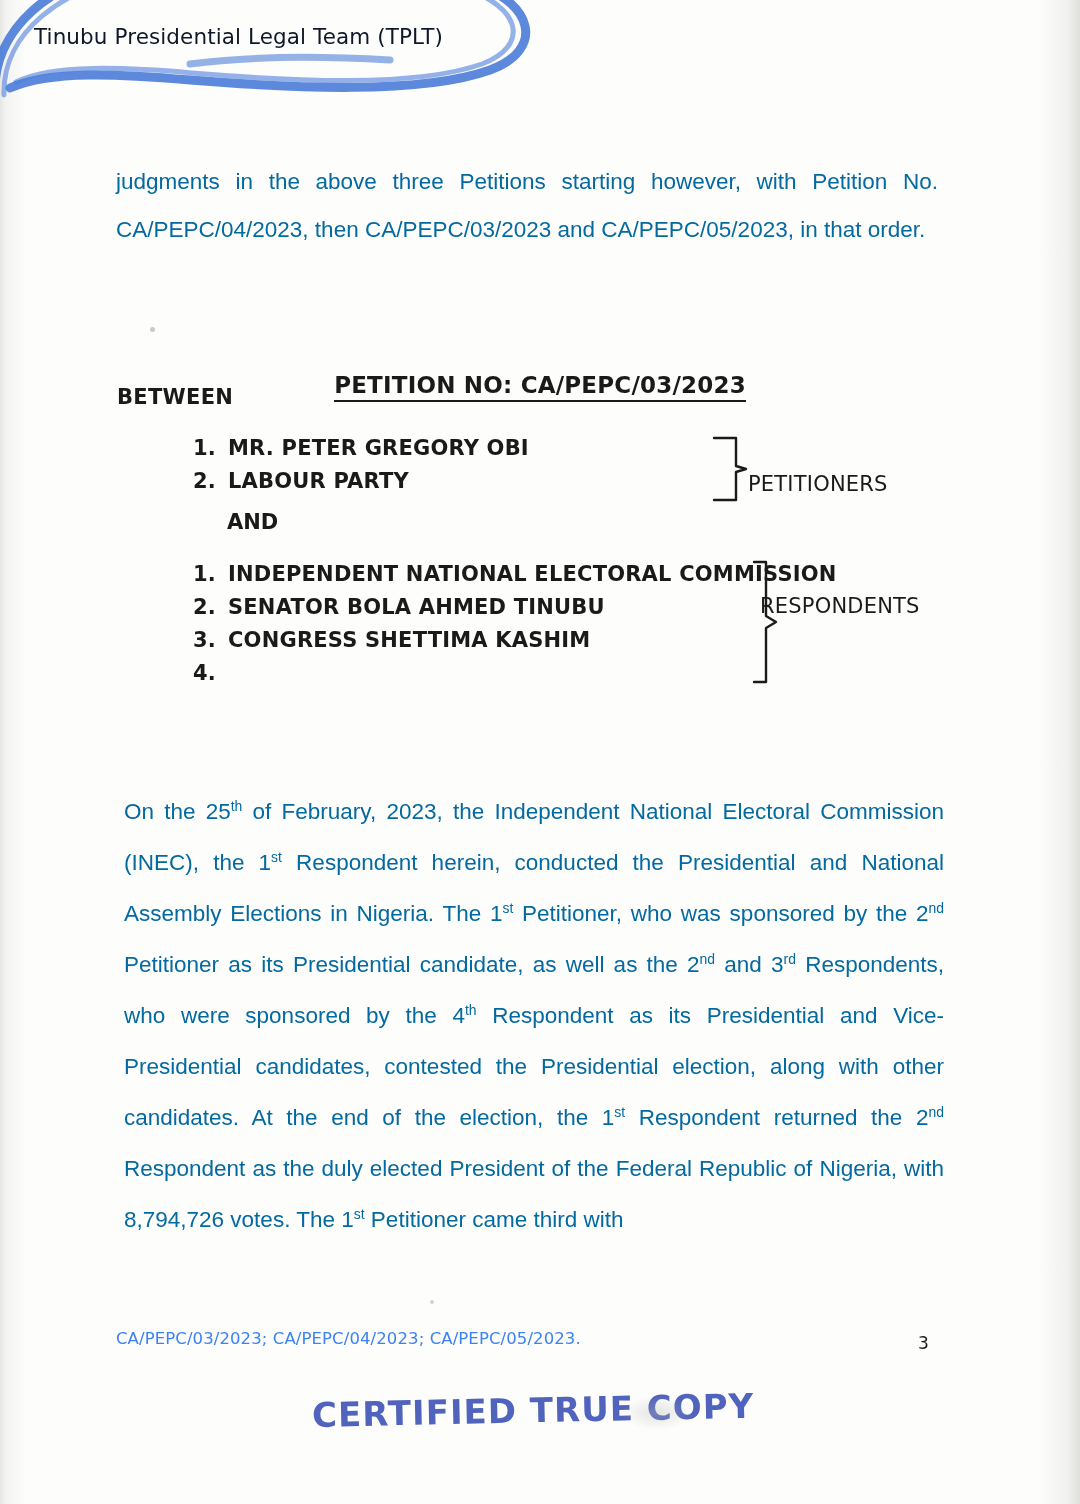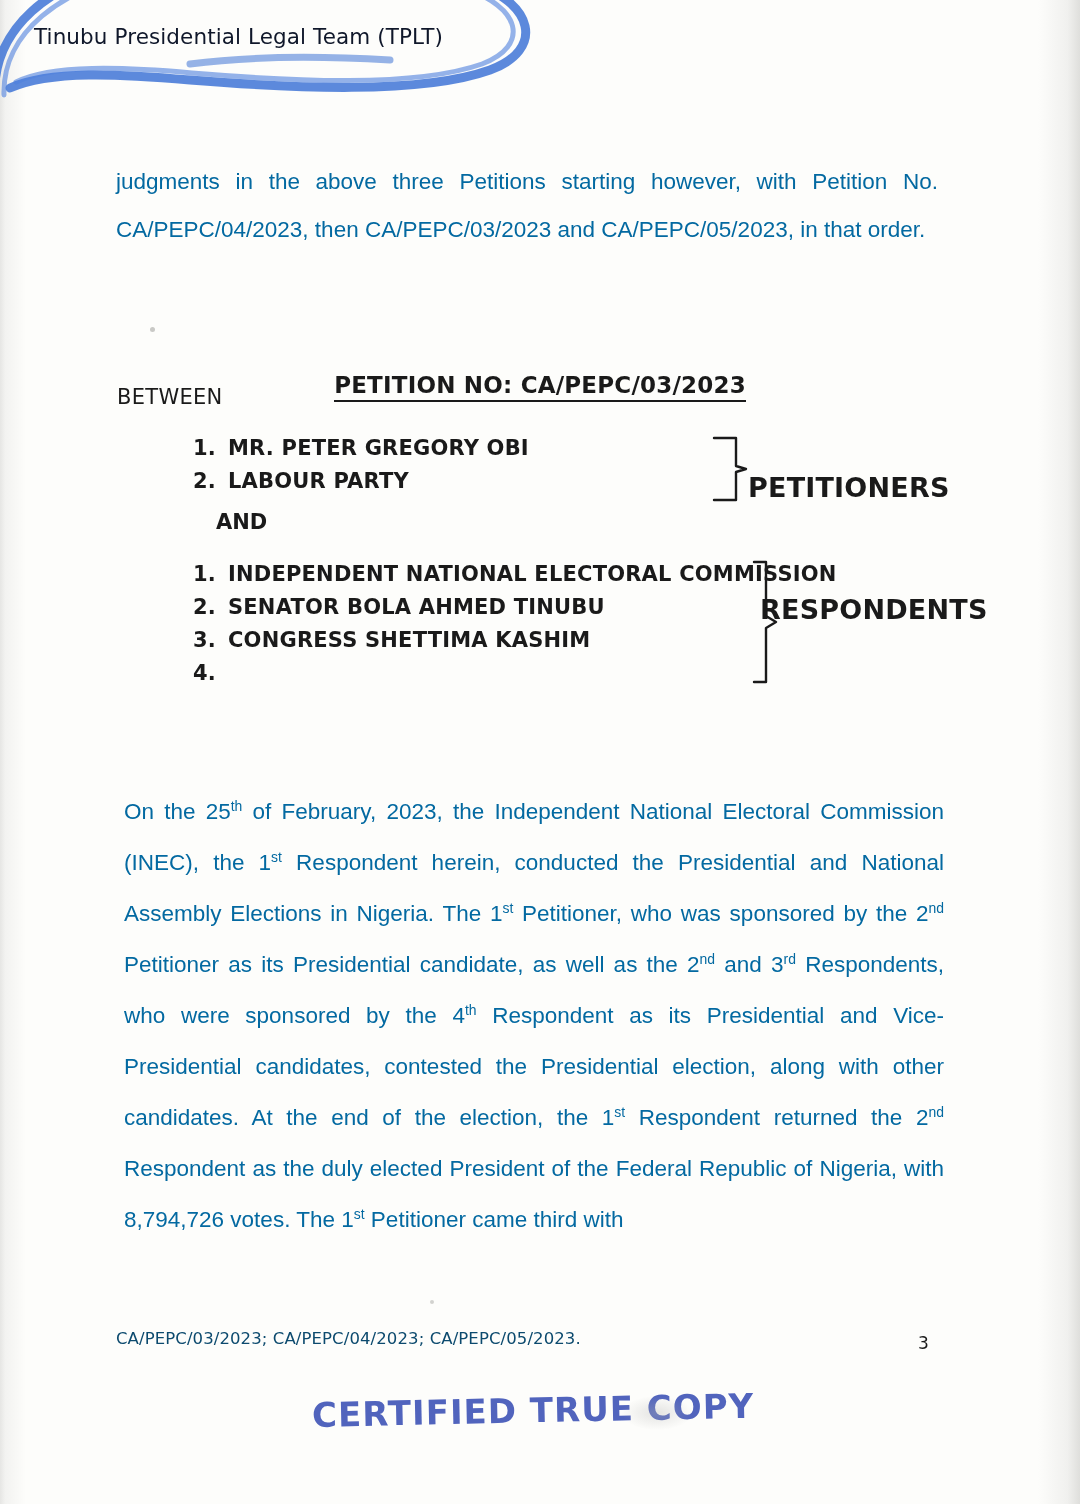--- a/index.html
+++ b/index.html
@@ -100,21 +100,21 @@
   .petition-no span {
     border-bottom: 2px solid #1a1a1a;
     padding-bottom: 2px;
   }
 
   .between {
     position: absolute;
     left: 117px;
     top: 385px;
     font-size: 21px;
-    font-weight: normal;
+    font-weight: bold;
     letter-spacing: 0.3px;
   }
 
   .party-list {
     position: absolute;
     font-size: 21px;
     font-weight: bold;
     letter-spacing: 0.2px;
     line-height: 33px;
   }
@@ -123,31 +123,31 @@
   }
   .party-list .num {
     width: 34px;
     text-align: right;
     padding-right: 12px;
     flex: none;
   }
   .petitioners-list { left: 182px; top: 432px; }
   .and-word {
     position: absolute;
-    left: 216px;
+    left: 227px;
     top: 510px;
     font-size: 21px;
     font-weight: bold;
   }
   .respondents-list { left: 182px; top: 558px; }
 
   .brace-label {
     position: absolute;
-    font-size: 27px;
-    font-weight: bold;
+    font-size: 21px;
+    font-weight: normal;
     letter-spacing: 0.2px;
   }
   .lbl-petitioners { left: 748px; top: 472px; }
   .lbl-respondents { left: 760px; top: 594px; }
 
   .brace-svg { position: absolute; }
   .brace-pet { left: 706px; top: 434px; }
   .brace-res { left: 748px; top: 558px; }
 
   .main-body {
@@ -163,21 +163,21 @@
     font-size: 0.62em;
     vertical-align: super;
     line-height: 0;
   }
 
   .footer-left {
     position: absolute;
     left: 116px;
     top: 1329px;
     font-size: 16.5px;
-    color: #0c4a6e;
+    color: #3b82f6;
     letter-spacing: 0.1px;
   }
   .footer-page {
     position: absolute;
     left: 918px;
     top: 1333px;
     font-size: 17px;
     color: #1a1a1a;
   }
 

